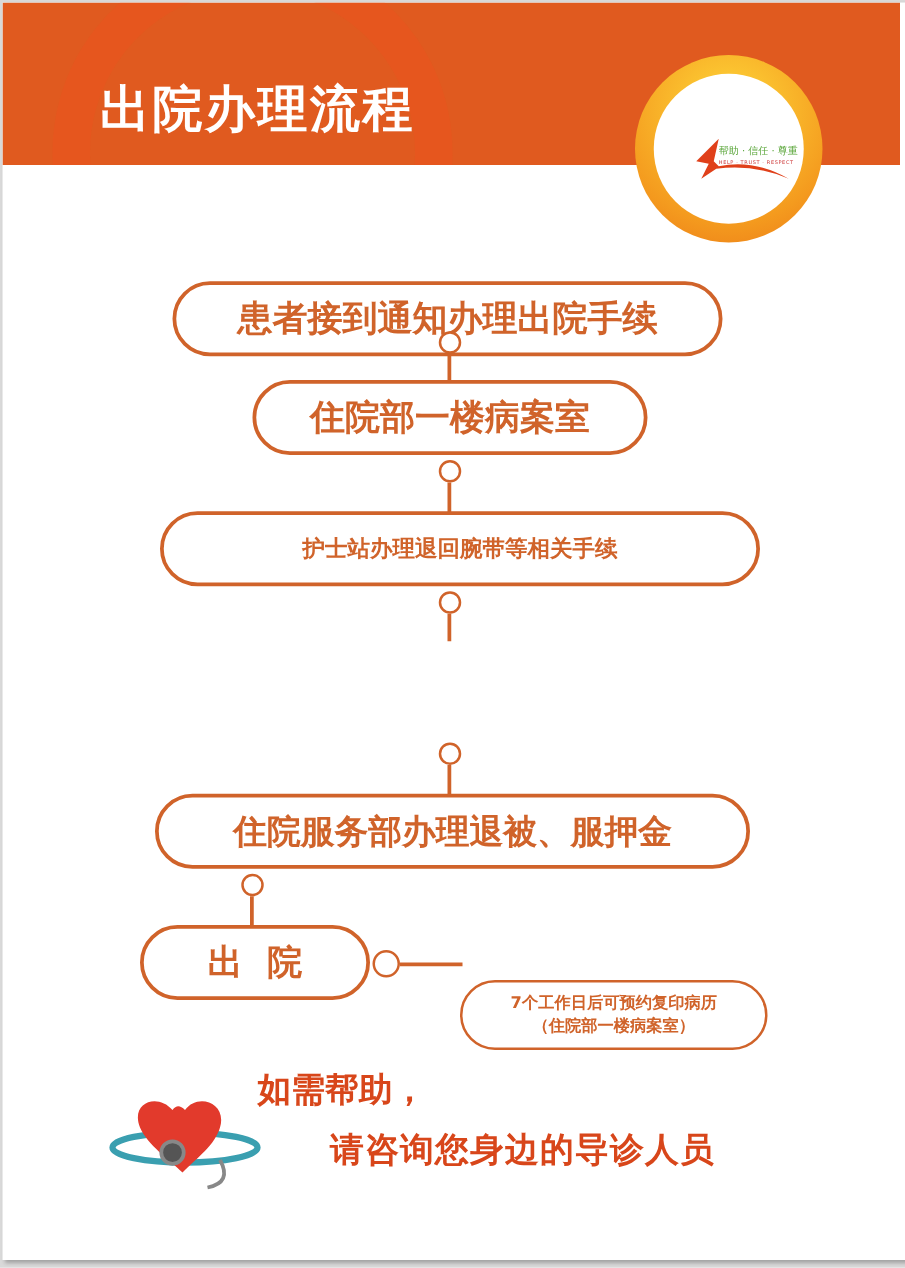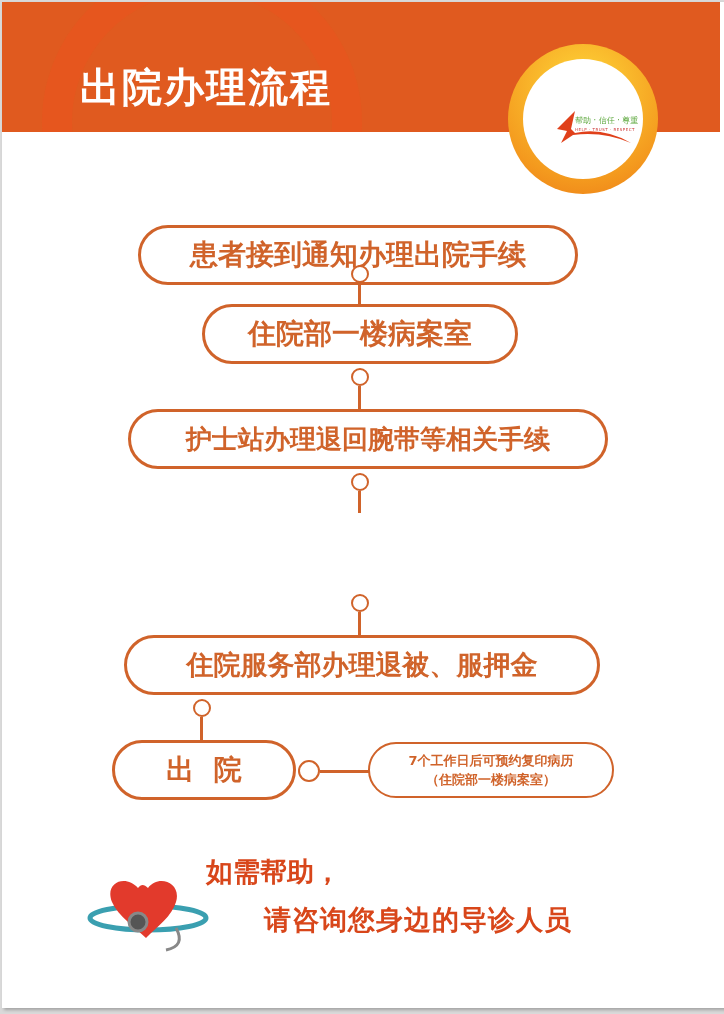--- a/index.html
+++ b/index.html
@@ -43,42 +43,42 @@
   </div>
   <div class="conn" style="left:349px;top:263px;"></div>
   <div class="vline" style="left:356px;top:281px;height:22px;"></div>
 
   <div class="node" style="left:200px;top:302px;width:316px;height:60px;font-size:28px;">
     <span>住院部一楼病案室</span>
   </div>
   <div class="conn" style="left:349px;top:366px;"></div>
   <div class="vline" style="left:356px;top:384px;height:24px;"></div>
 
-  <div class="node" style="left:126px;top:407px;width:480px;height:60px;font-size:26px;">
+  <div class="node" style="left:126px;top:407px;width:480px;height:60px;font-size:18px;">
     <span>护士站办理退回腕带等相关手续</span>
   </div>
   <div class="conn" style="left:349px;top:471px;"></div>
   <div class="vline" style="left:356px;top:489px;height:22px;"></div>
 
   <div class="conn" style="left:349px;top:592px;"></div>
   <div class="vline" style="left:356px;top:610px;height:24px;"></div>
 
   <div class="node" style="left:122px;top:633px;width:476px;height:60px;font-size:27px;">
     <span>住院服务部办理退被、服押金</span>
   </div>
   <div class="conn" style="left:191px;top:697px;"></div>
   <div class="vline" style="left:198px;top:715px;height:24px;"></div>
 
   <div class="node" style="left:110px;top:738px;width:184px;height:60px;font-size:28px;white-space:pre;">
     <span>出  院</span>
   </div>
   <div class="conn" style="left:296px;top:758px;width:22px;height:22px;"></div>
   <div class="hline" style="left:318px;top:768px;width:50px;"></div>
 
-  <div class="node" style="left:366px;top:740px;width:246px;height:56px;font-size:13px;flex-direction:column;line-height:19px;border-radius:30px;border-width:2.5px;">
+  <div class="node" style="left:366px;top:782px;width:246px;height:56px;font-size:13px;flex-direction:column;line-height:19px;border-radius:30px;border-width:2.5px;">
     <span>7个工作日后可预约复印病历</span>
     <span>（住院部一楼病案室）</span>
   </div>
 
   <svg style="position:absolute;left:84px;top:874px;" width="134" height="76" viewBox="0 0 134 76">
     <ellipse cx="62" cy="42" rx="58" ry="12" fill="none" stroke="#3a9fb0" stroke-width="5"></ellipse>
     <path d="M52 12 C40 -2 18 6 26 26 C32 40 50 52 60 62 C72 50 86 40 90 26 C96 6 72 -2 62 12 C58 8 55 8 52 12 Z" fill="#e23a2c"></path>
     <circle cx="52" cy="46" r="9" fill="#555" stroke="#888" stroke-width="3"></circle>
     <path d="M90 52 Q100 70 80 74" fill="none" stroke="#888" stroke-width="3"></path>
   </svg>

